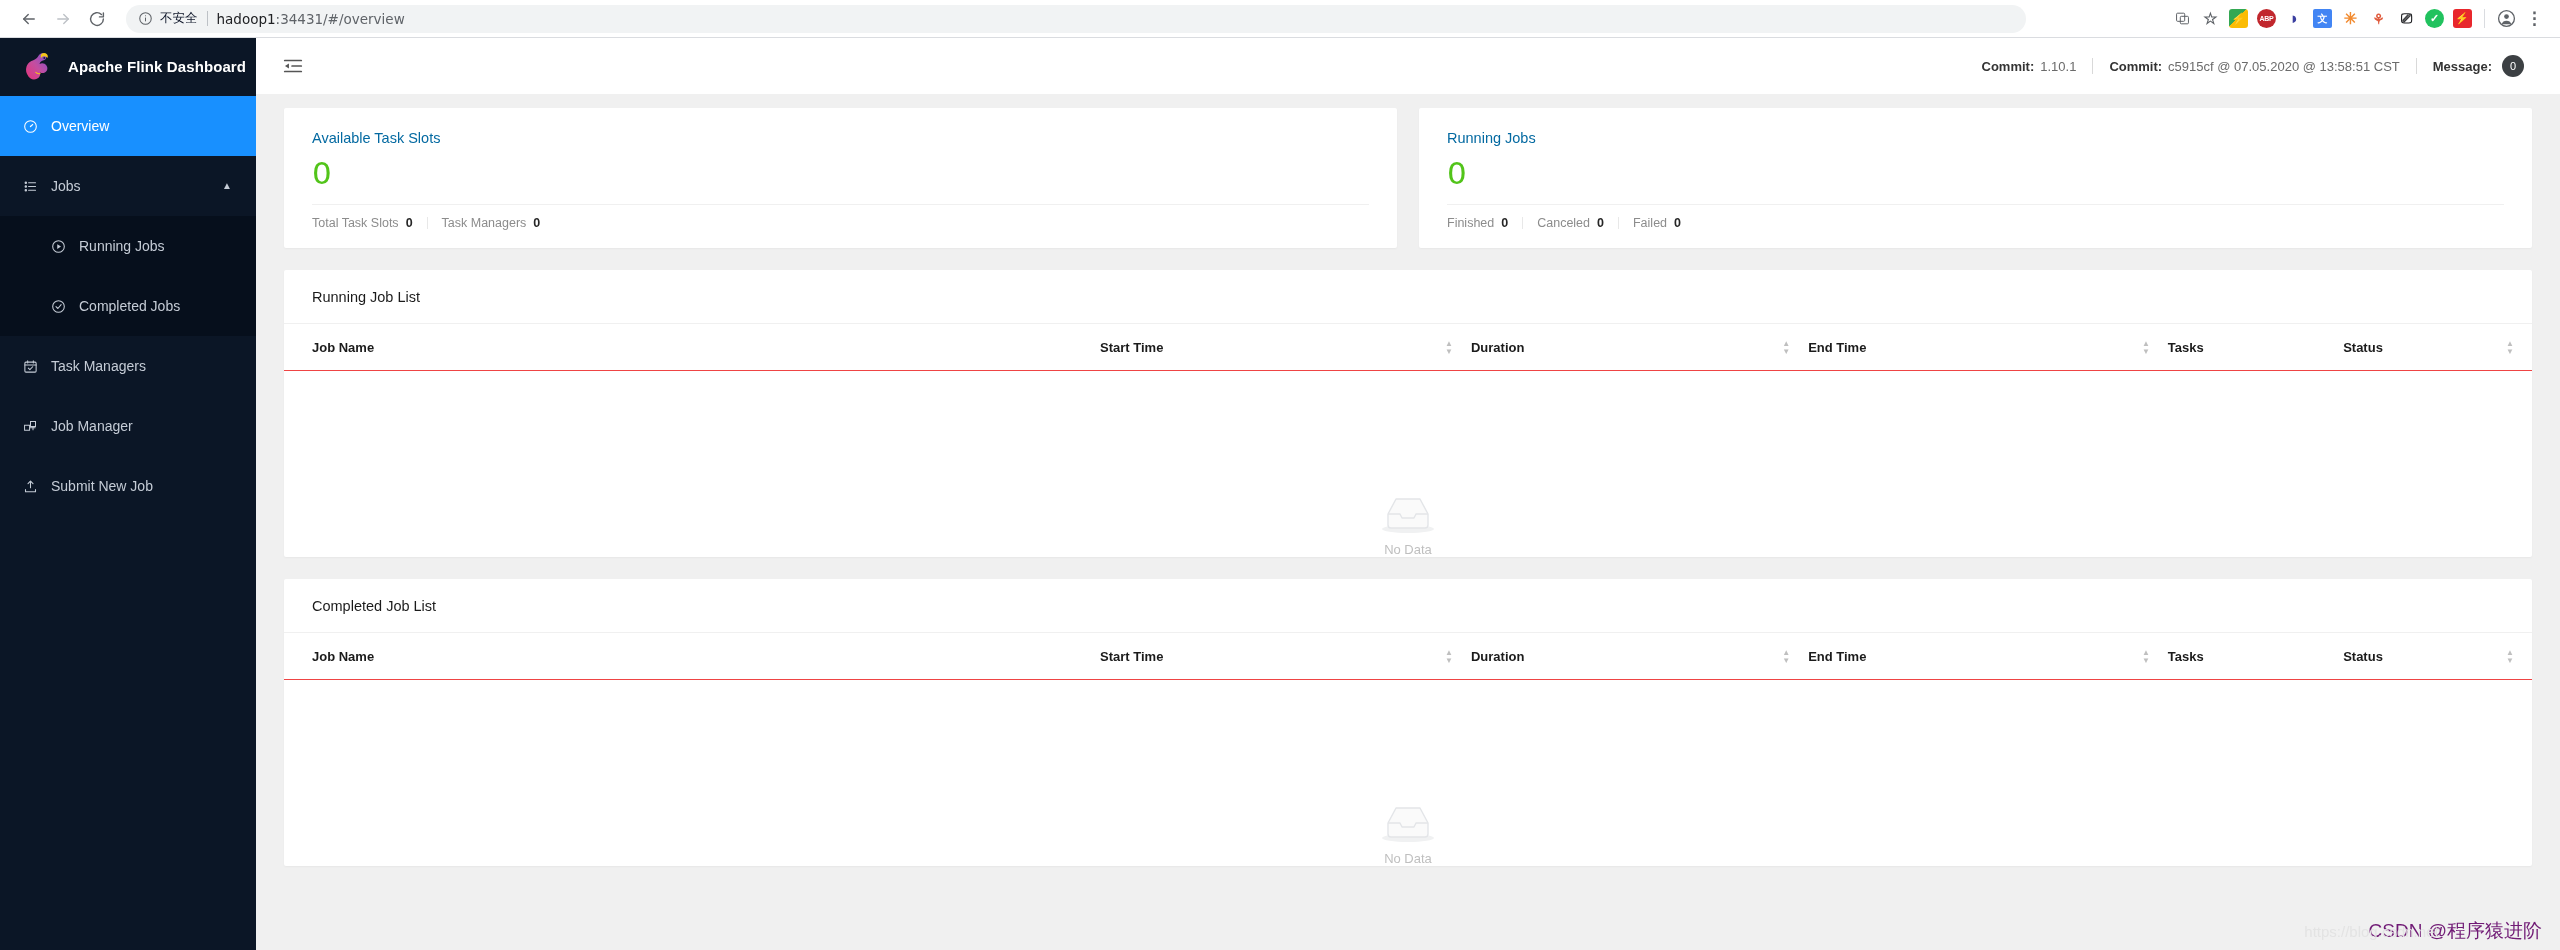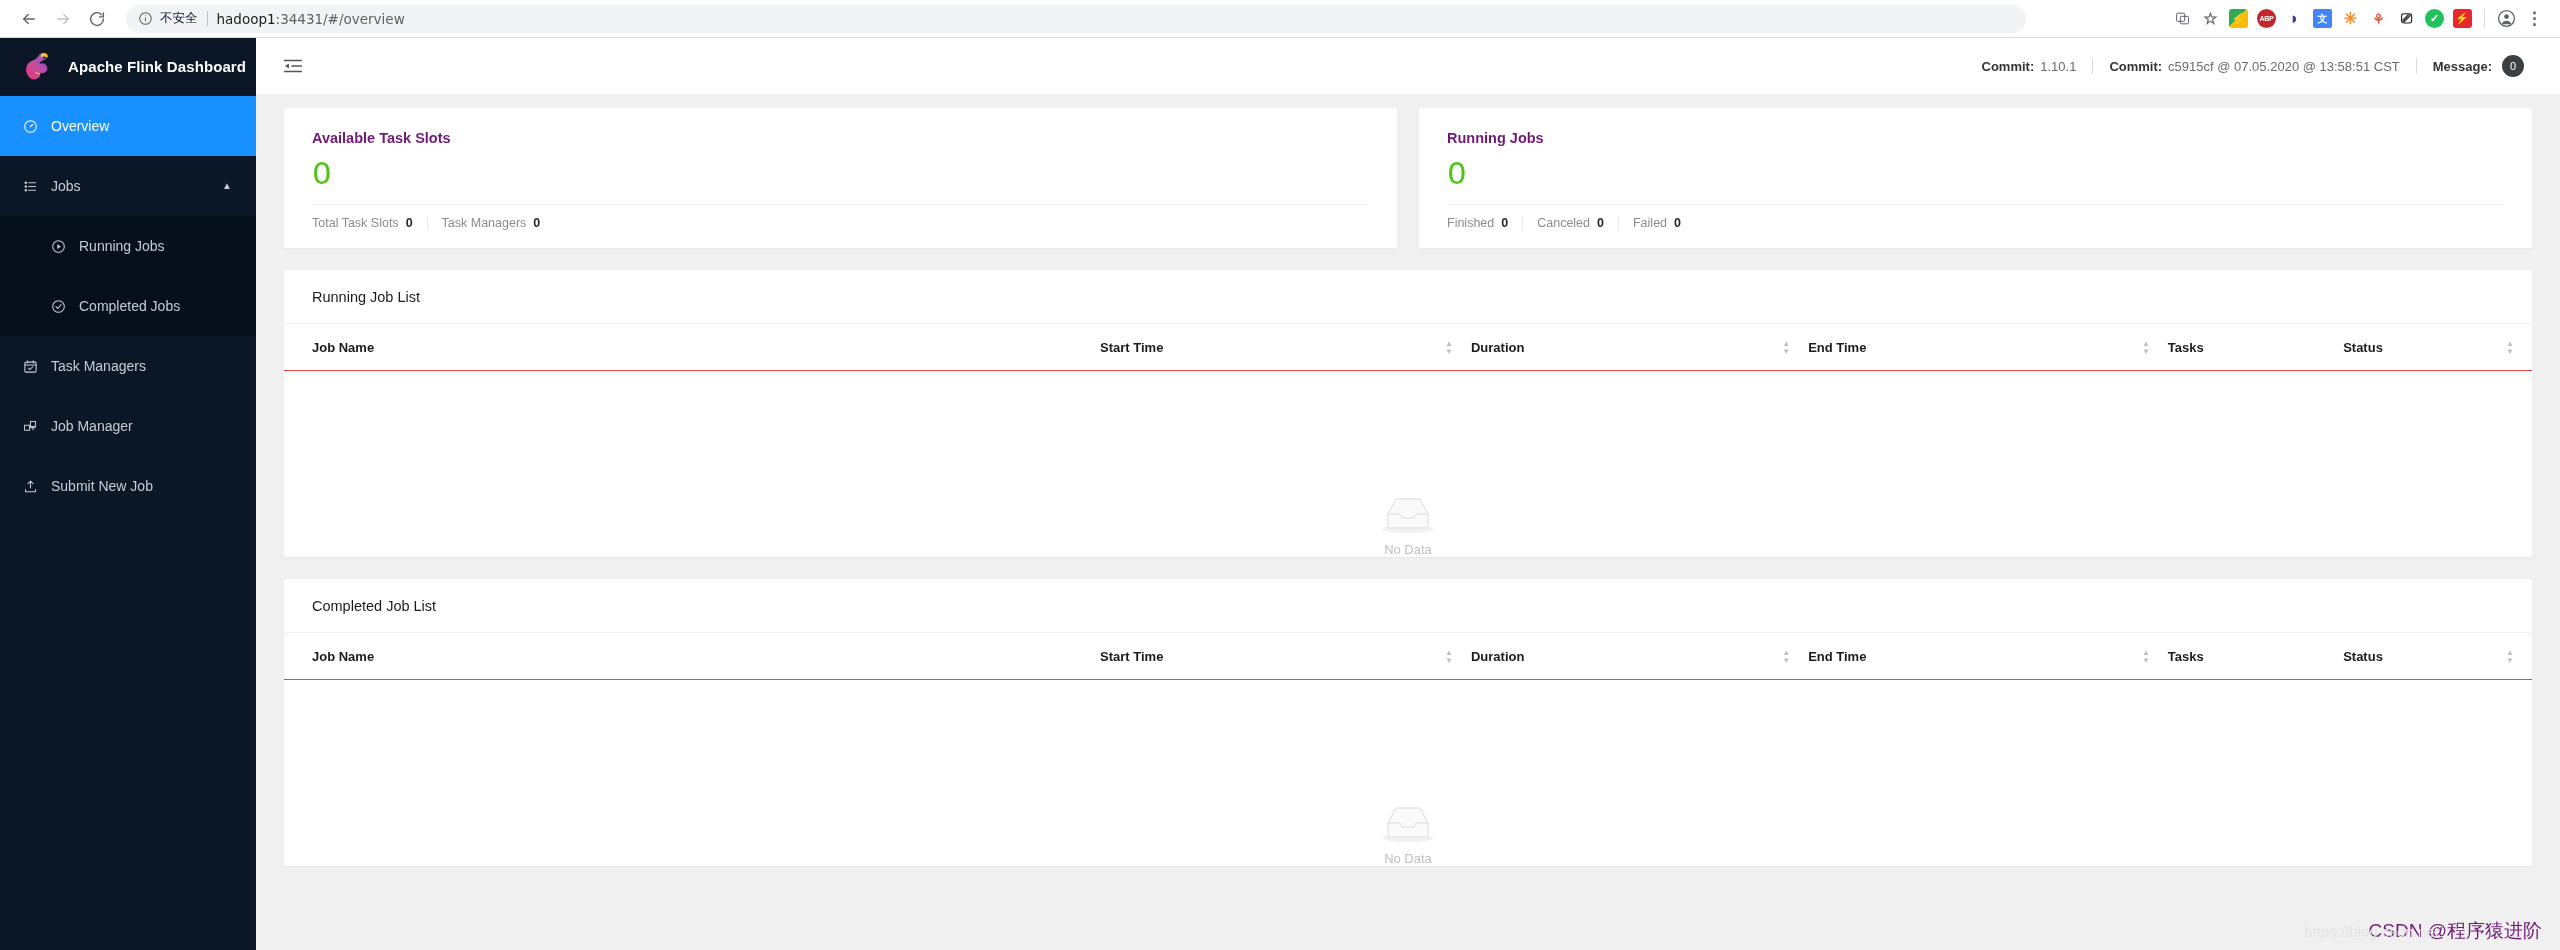--- a/index.html
+++ b/index.html
@@ -209,21 +209,21 @@
     position: relative;
   }
 
   .stats-row { display: flex; gap: 22px; }
   .card {
     background: #ffffff;
     border-radius: 2px;
     box-shadow: 0 1px 2px rgba(0,0,0,0.04);
   }
   .stat-card { flex: 1 1 0; min-width: 0; padding: 22px 28px 0 28px; height: 140px; }
-  .stat-title { font-size: 14.5px; color: #701a75; margin-bottom: 10px; font-weight: bold; }
+  .stat-title { font-size: 14.5px; color: #0369a1; margin-bottom: 10px; }
   .stat-value {
     font-size: 31px;
     color: #52c41a;
     font-weight: normal;
     line-height: 1.1;
     margin-bottom: 14px;
     font-family: "DejaVu Sans", sans-serif;
   }
   .stat-footer {
     border-top: 1px solid #f0f0f0;

